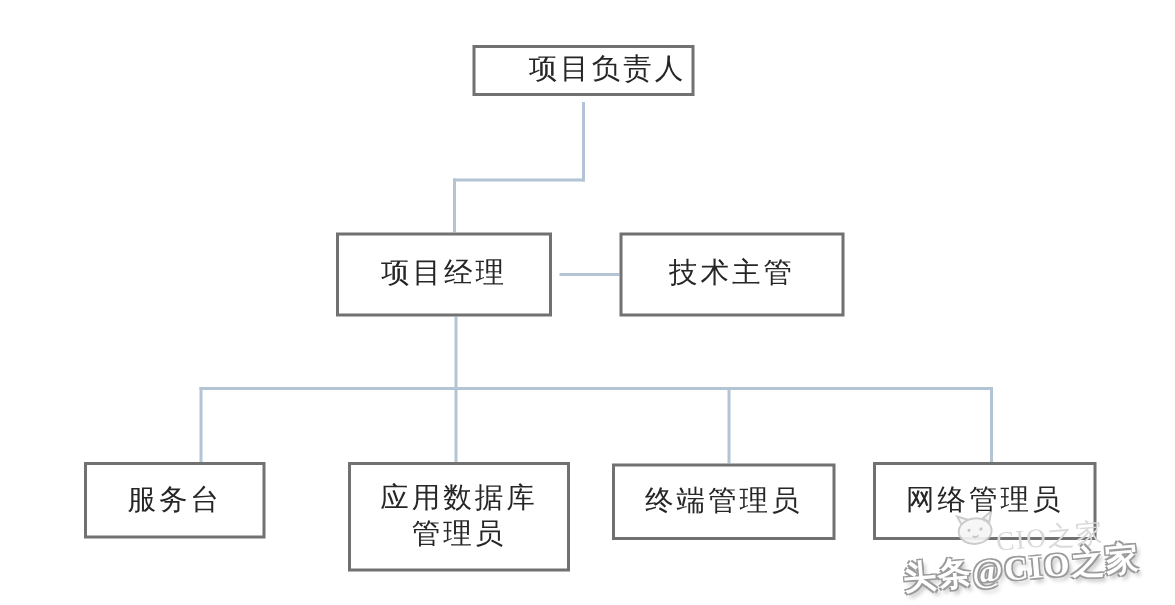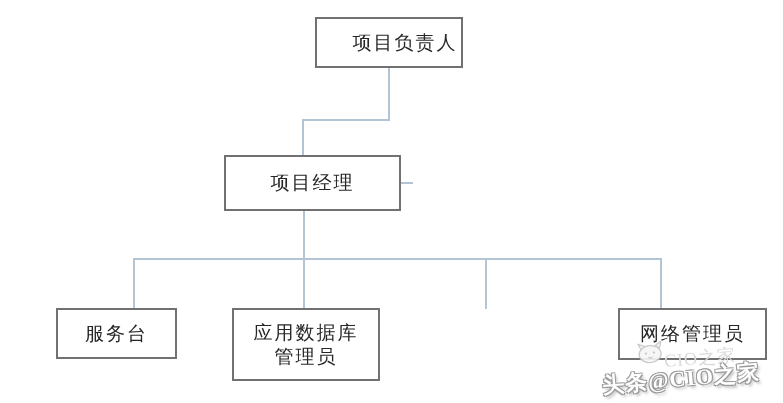--- a/index.html
+++ b/index.html
@@ -79,34 +79,40 @@
   <div class="line" style="left:388px; top:68px;  width:2px;   height:53px;"></div>
   <div class="line" style="left:302px; top:119px; width:88px;  height:2px;"></div>
   <div class="line" style="left:302px; top:119px; width:2px;   height:36px;"></div>
   <div class="line" style="left:373px; top:182px; width:40px;  height:2px;"></div>
   <div class="line" style="left:303px; top:211px; width:2px;   height:97px;"></div>
   <div class="line" style="left:133px; top:258px; width:529px; height:2px;"></div>
   <div class="line" style="left:133px; top:258px; width:2px;   height:50px;"></div>
   <div class="line" style="left:485px; top:258px; width:2px;   height:51px;"></div>
   <div class="line" style="left:660px; top:258px; width:2px;   height:50px;"></div>
 
-  <div class="node" style="left:315px; top:17px;  width:148px; height:51px;padding-left:32px;">
+  <div class="node" style="left:315px; top:30px;  width:148px; height:34px;padding-left:32px;">
     <span class="label">项目负责人</span>
   </div>
-  <div class="node" style="left:224px; top:155px; width:177px; height:56px;">
+  <div class="node" style="left:224px; top:155px; width:144px; height:56px;">
     <span class="label">项目经理</span>
+  </div>
+  <div class="node" style="left:413px; top:155px; width:150px; height:56px;">
+    <span class="label">技术主管</span>
   </div>
   <div class="node" style="left:56px;  top:308px; width:121px; height:51px;">
     <span class="label">服务台</span>
   </div>
   <div class="node" style="left:232px; top:308px; width:148px; height:73px;">
     <span class="label">应用数据库
 管理员</span>
   </div>
-  <div class="node" style="left:582px; top:308px; width:149px; height:52px;margin-left:36px;">
+  <div class="node" style="left:408px; top:309px; width:149px; height:51px;">
+    <span class="label">终端管理员</span>
+  </div>
+  <div class="node" style="left:582px; top:308px; width:149px; height:52px;">
     <span class="label">网络管理员</span>
   </div>
 
   <div class="watermark">
     <div class="wm-ghost">CIO之家</div>
     <svg class="wm-cat" width="30" height="22" viewBox="0 0 30 22">
       <path d="M6,8 L3,1 L10,4 Z" fill="#f4f4f4" stroke="#c6c6c6" stroke-width="1.3"></path>
       <path d="M20,4 L26,0 L24,7 Z" fill="#f4f4f4" stroke="#c6c6c6" stroke-width="1.3"></path>
       <ellipse cx="14" cy="12" rx="11" ry="8.5" fill="#f6f6f6" stroke="#c6c6c6" stroke-width="1.3"></ellipse>
       <circle cx="10" cy="11" r="1.1" fill="#c2c2c2"></circle>

